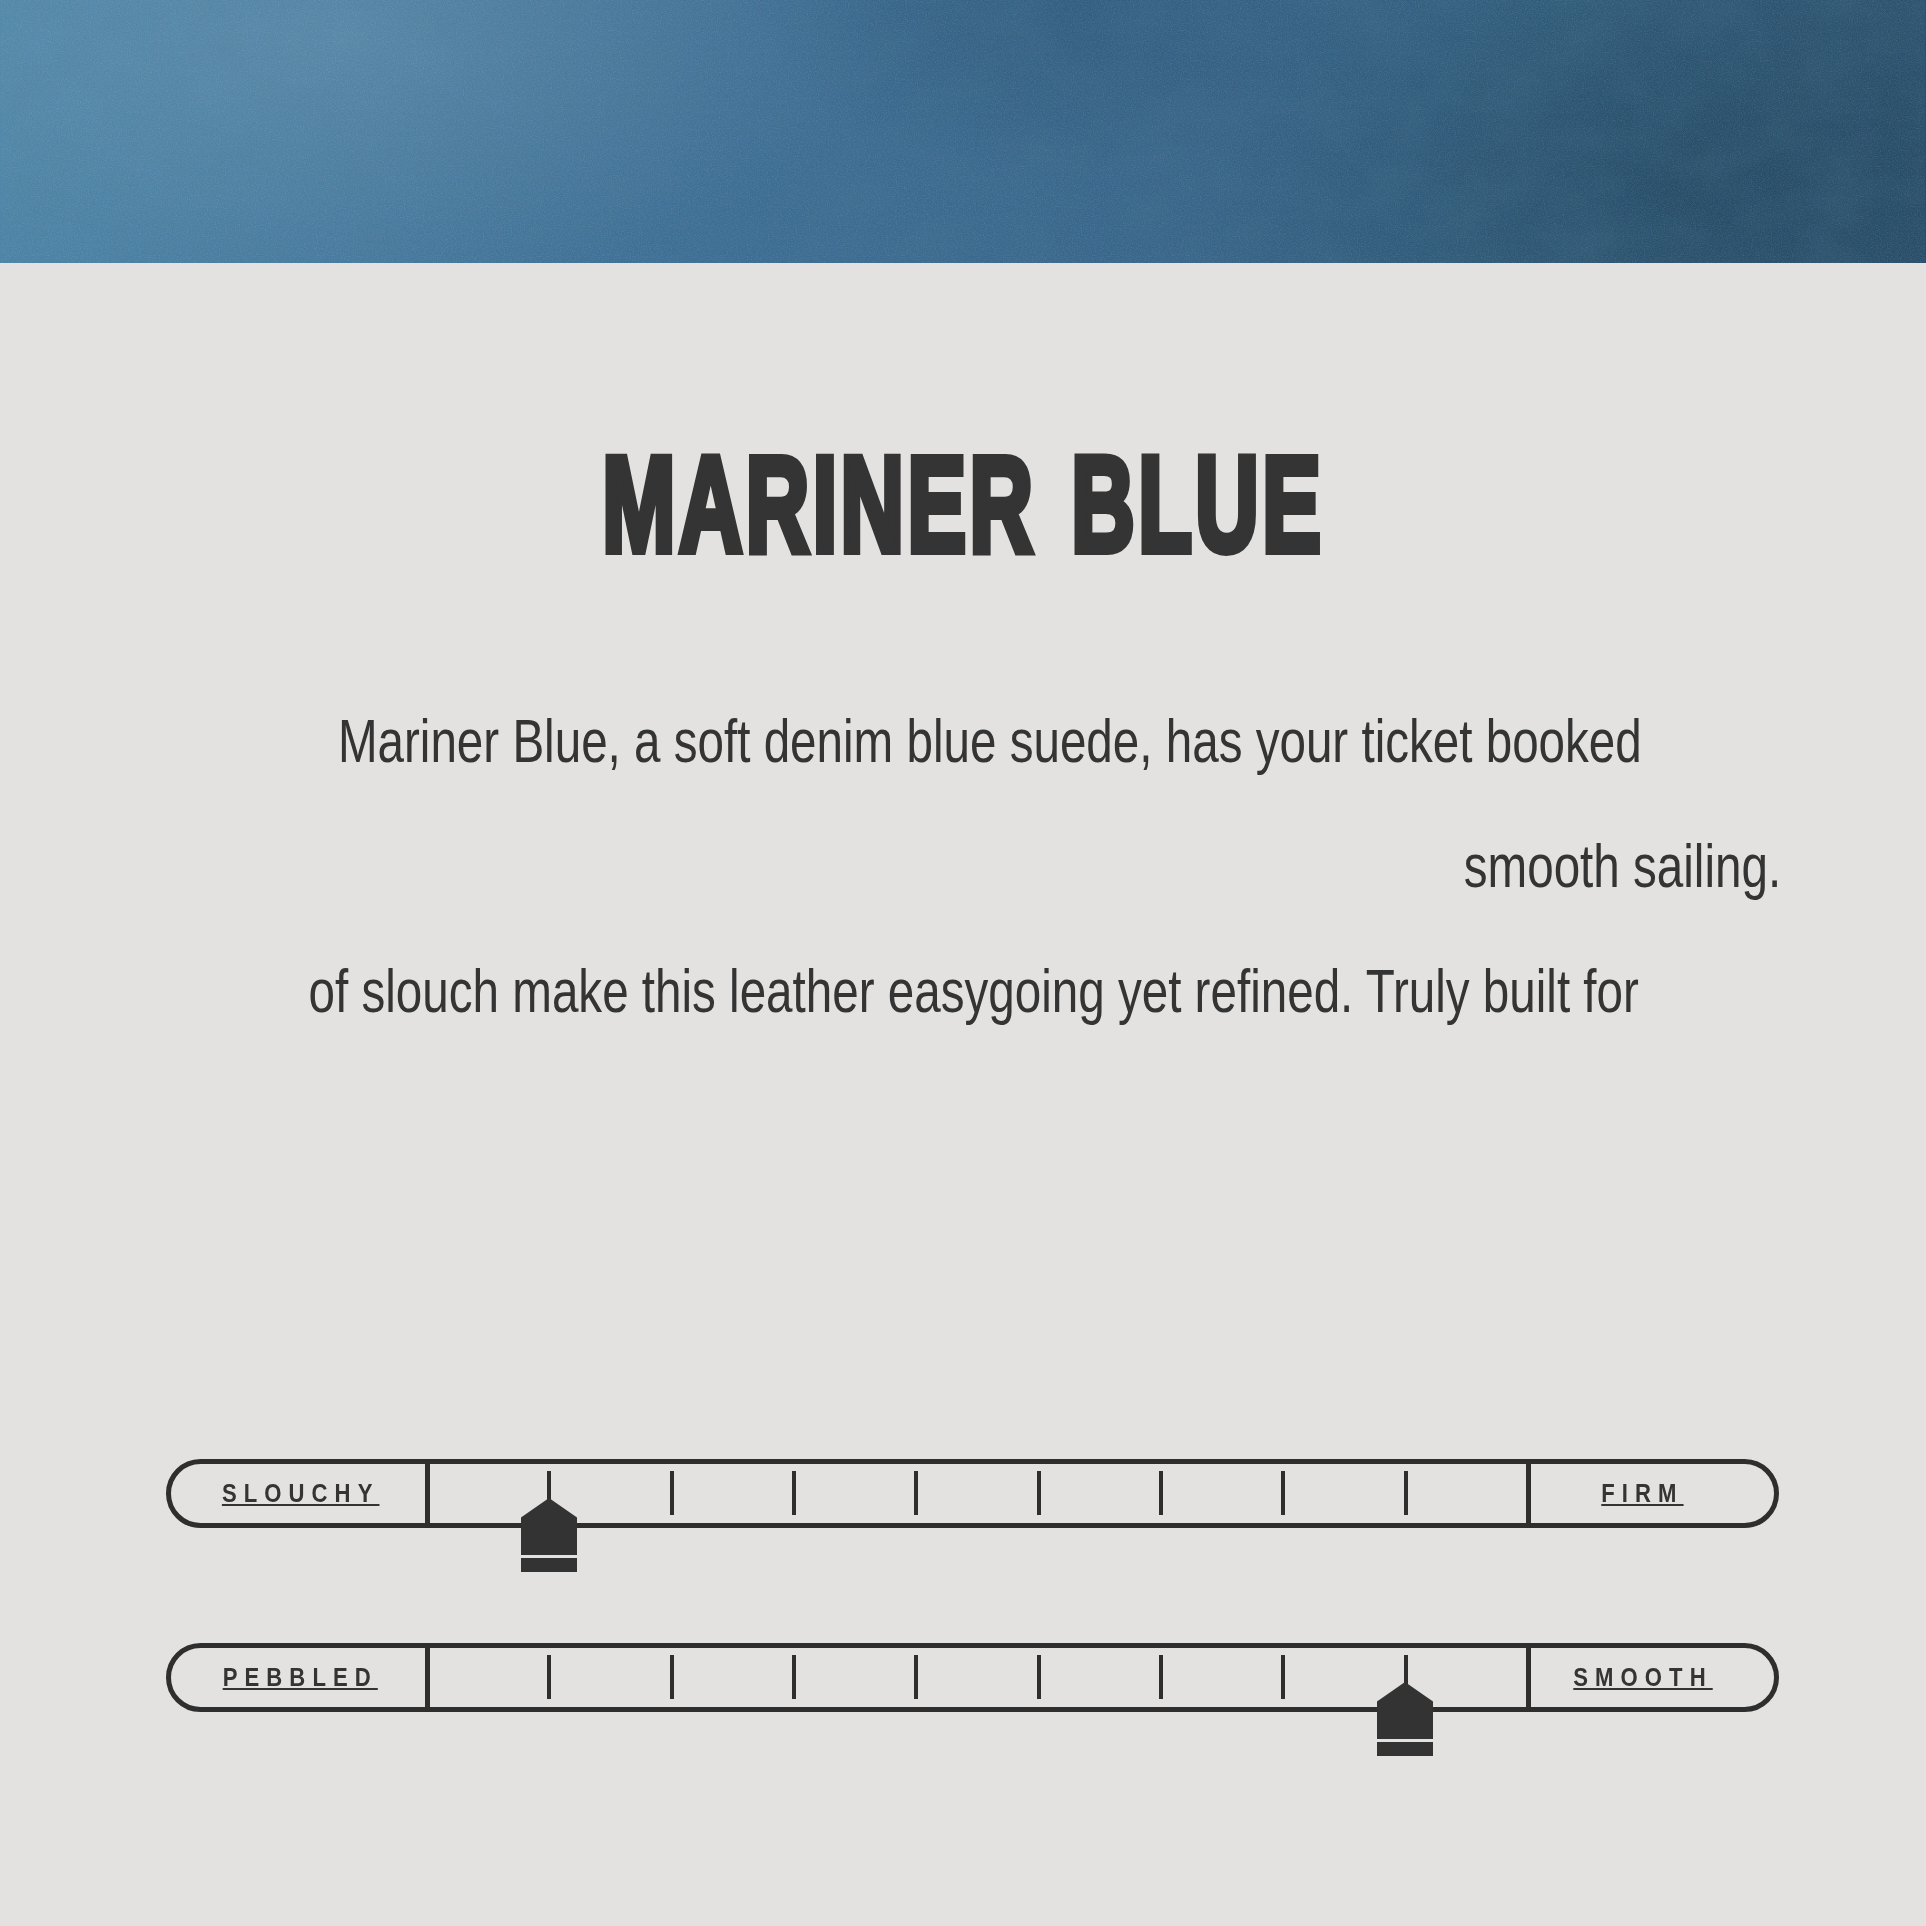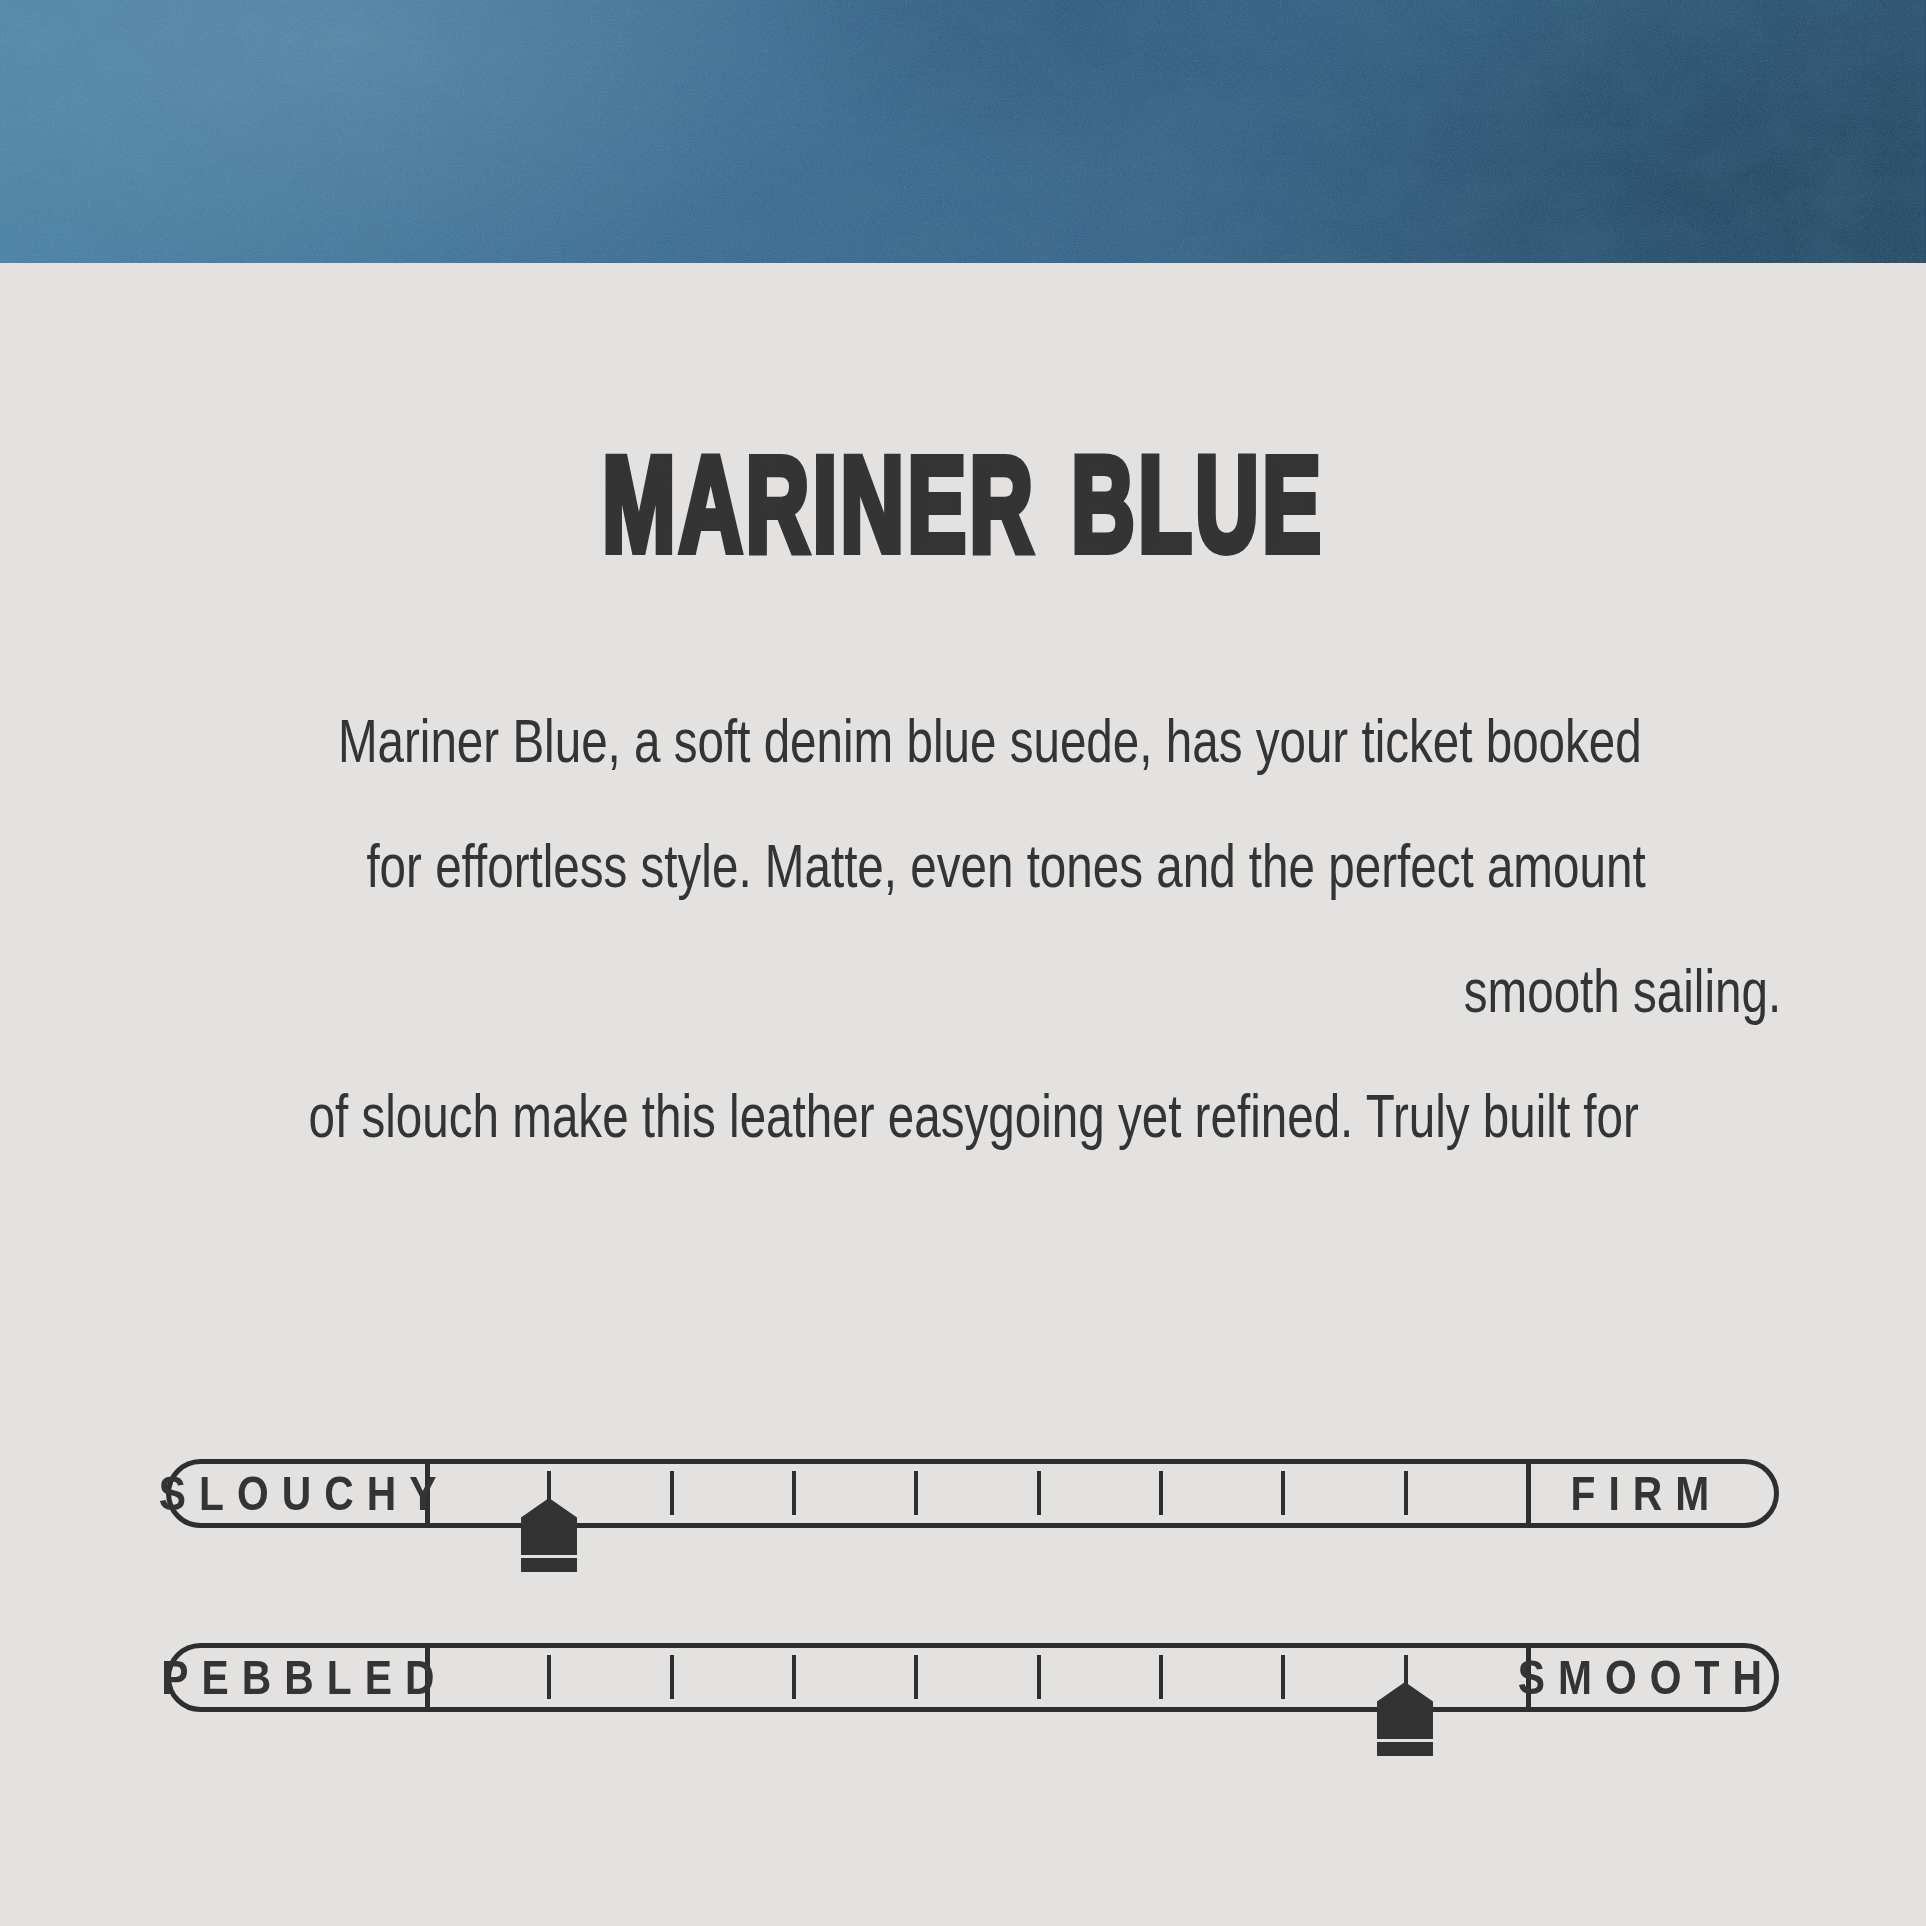--- a/index.html
+++ b/index.html
@@ -55,22 +55,22 @@
     position:absolute;inset:0;box-sizing:border-box;
     border:5px solid var(--outline,#2e2e2e);border-radius:40px;
   }
   .divider{position:absolute;top:0;bottom:0;width:4.5px;background:var(--outline,#2e2e2e);}
   .divider-left{left:259px;}
   .divider-right{left:1360px;}
   .tick{position:absolute;top:12px;height:44px;width:3.5px;background:var(--outline,#2e2e2e);}
   .end-label{
     position:absolute;top:0;bottom:0;
     display:flex;align-items:center;justify-content:center;
-    font-size:48px;font-weight:bold;letter-spacing:0.32em;
-    color:var(--ink,#333);white-space:nowrap;
+    font-size:26px;font-weight:bold;letter-spacing:0.32em;
+    color:var(--ink,#333);white-space:nowrap;text-decoration:underline;
   }
   .end-label .squeeze{display:inline-block;transform:scaleX(0.85);transform-origin:50% 50%;margin-right:-0.32em;}
   .end-label.left{left:0;width:261px;}
   .end-label.right{left:1332px;right:0;}
   .marker{position:absolute;top:0;width:56px;height:114px;}
   .marker-body{
     position:absolute;left:0;top:39px;width:56px;height:57px;
     background:var(--marker,#333);
     clip-path:polygon(50% 0, 100% 34%, 100% 100%, 0 100%, 0 34%);
   }
@@ -105,23 +105,20 @@
     </svg>
   </div>
 
   <h1 class="title">
     <span class="squeeze">MARINER BLUE</span>
   </h1>
 
   <div class="desc">
     <div class="desc-line">
       <span class="squeeze">Mariner Blue, a soft denim blue suede, has your ticket booked</span>
-    </div>
-    <div class="desc-line">
-      <span class="squeeze">for effortless style. Matte, even tones and the perfect amount</span>
     </div>
     <div class="desc-line">
       <span class="squeeze">smooth sailing.</span>
     </div>
     <div class="desc-line">
       <span class="squeeze">of slouch make this leather easygoing yet refined. Truly built for</span>
     </div>
   </div>
 
   <div class="scale s0">

